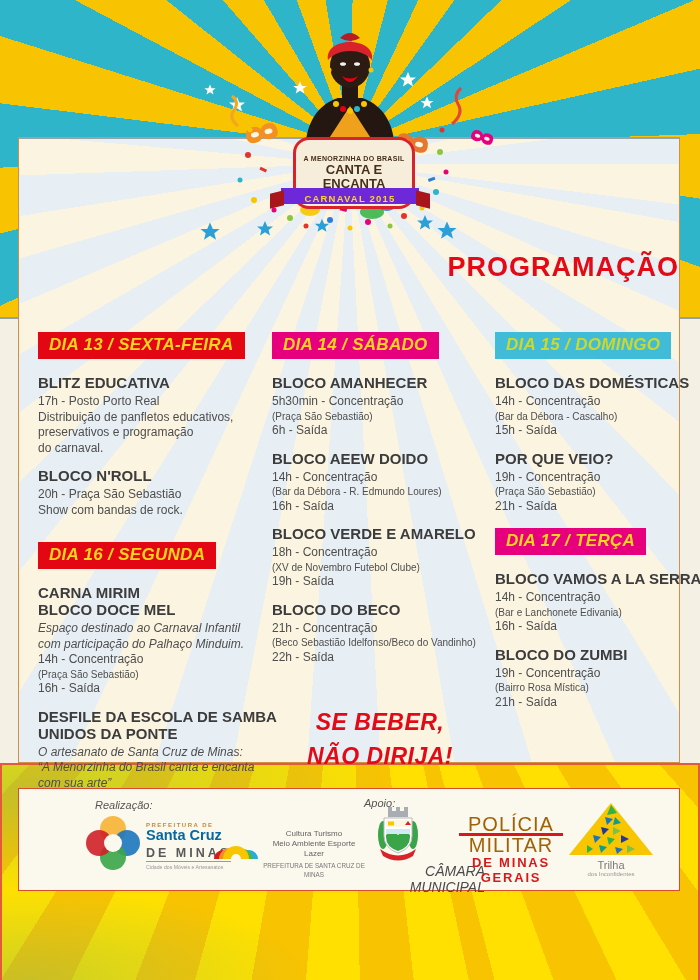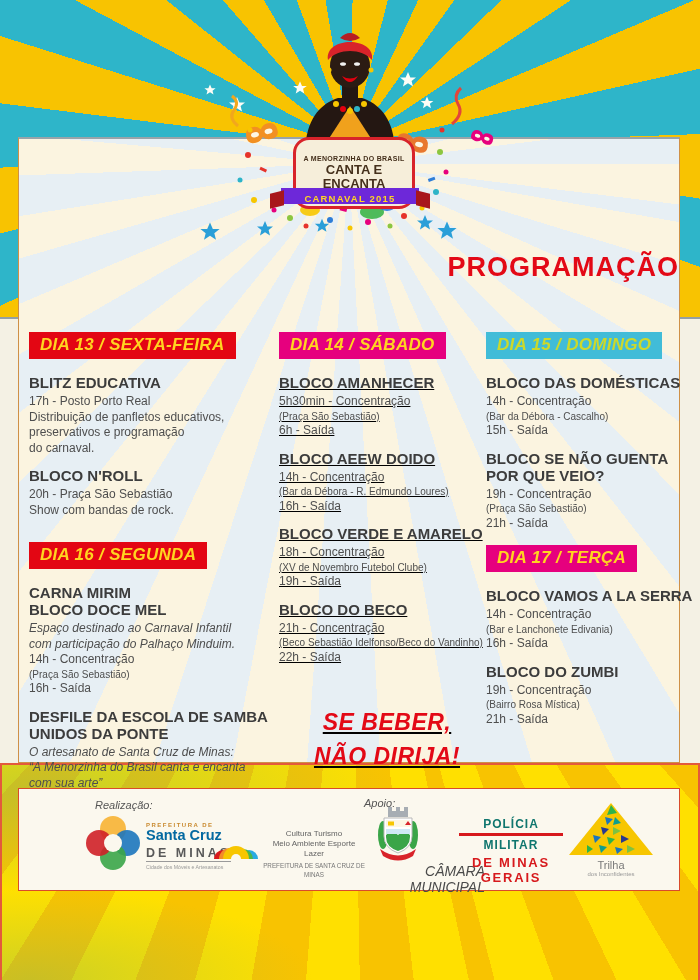--- a/index.html
+++ b/index.html
@@ -37,23 +37,23 @@
   .ribbon:before,.ribbon:after{content:"";position:absolute;top:4px;width:14px;height:15px;
     background:#a8161c;z-index:-1;}
   .ribbon:before{left:-11px;transform:skewY(-14deg);}
   .ribbon:after{right:-11px;transform:skewY(14deg);}
   .ribbon span{font-size:9.5px;font-weight:bold;color:#ffd520;letter-spacing:1.2px;line-height:16px;}
 
   .prog{position:absolute;left:0;top:113px;width:100%;text-align:right;z-index:2;
     font-size:27px;font-weight:bold;letter-spacing:1px;color:#e30916;}
 
   
-  .col{position:absolute;top:193px;z-index:2;}
+  .col{position:absolute;top:193px;z-index:2;margin-left:9px;}
   .col1{left:10px;width:224px;}
-  .col2{left:260px;width:216px;text-decoration:underline;}
+  .col2{left:244px;width:216px;}
   .col3{left:467px;width:192px;}
   .banner{display:inline-block;padding:3px 11px 4px;font-size:17px;font-weight:bold;
     font-style:italic;letter-spacing:.3px;color:#ffd520;white-space:nowrap;margin-bottom:4px;}
   .banner.red{background:#e30613;}
   .banner.magenta{background:#e6007e;}
   .banner.cyan{background:#41bcd8;color:#ccd92b;}
   .mt-lg{margin-top:24px;}
   .mt-md{margin-top:14px;}
   .event{margin-top:11px;}
   .event-title{font-size:15px;font-weight:bold;color:#3c3c3c;line-height:17px;
@@ -78,21 +78,21 @@
   .sc-n1{font-size:14.5px;font-weight:bold;color:#0369a1;line-height:15px;}
   .sc-n2{font-size:12.5px;font-weight:bold;letter-spacing:3px;color:#595959;line-height:14px;
     border-bottom:1px solid #9a9a9a;display:inline-block;padding-bottom:1px;}
   .sc-tag{font-size:5.2px;color:#999;margin-top:2px;}
   .sec-text{left:243px;top:40px;width:104px;text-align:center;color:#636363;}
   .sec-l{font-size:8px;line-height:10px;}
   .sec-l3{font-size:6.3px;line-height:9px;margin-top:2px;color:#777;}
   .camara-label{left:336px;top:74px;width:130px;text-align:right;font-size:14px;
     font-style:italic;color:#4a4a4a;}
   .policia{left:438px;top:27px;width:108px;text-align:center;}
-  .pol-1,.pol-2{font-size:12px;font-weight:bold;letter-spacing:1px;color:#0f766e;line-height:16px;}
+  .pol-1,.pol-2{font-size:20px;font-weight:normal;letter-spacing:1px;color:#a16207;line-height:16px;}
   .pol-bar{height:2.5px;background:#d7191c;margin:1px 2px;}
   .pol-3{font-size:13px;font-weight:bold;letter-spacing:1.8px;color:#d7191c;margin-top:2px;}
   .trilha-label{left:540px;top:70px;width:104px;text-align:center;color:#7a7a7a;}
   .tr-1{font-size:11px;line-height:12px;}
   .tr-2{font-size:6px;color:#999;line-height:7px;}
 </style>
 </head>
 <body>
 
 <div class="poster">
@@ -207,21 +207,20 @@
         <div class="event-title">
           <span>BLOCO DAS DOMÉSTICAS</span>
         </div>
         <div class="ln t">14h - Concentração</div>
         <div class="ln s">(Bar da Débora - Cascalho)</div>
         <div class="ln t">15h - Saída</div>
       </div>
 
       <div class="event">
         <div class="event-title">
-          <span>BLOCO SE NÃO GUENTA</span>
           <span>POR QUE VEIO?</span>
         </div>
         <div class="ln t">19h - Concentração</div>
         <div class="ln s">(Praça São Sebastião)</div>
         <div class="ln t">21h - Saída</div>
       </div>
 
       <div class="mt-md">
         <div class="banner magenta">DIA 17 / TERÇA</div>
       </div>

